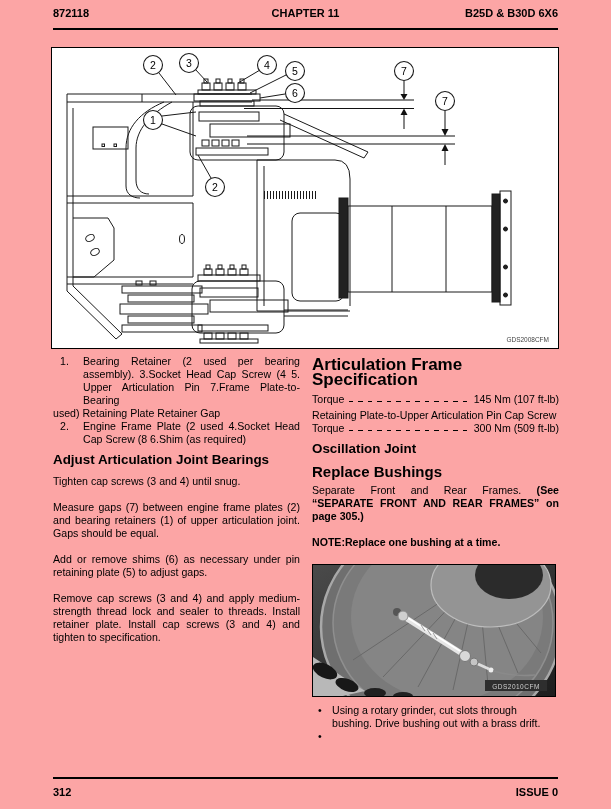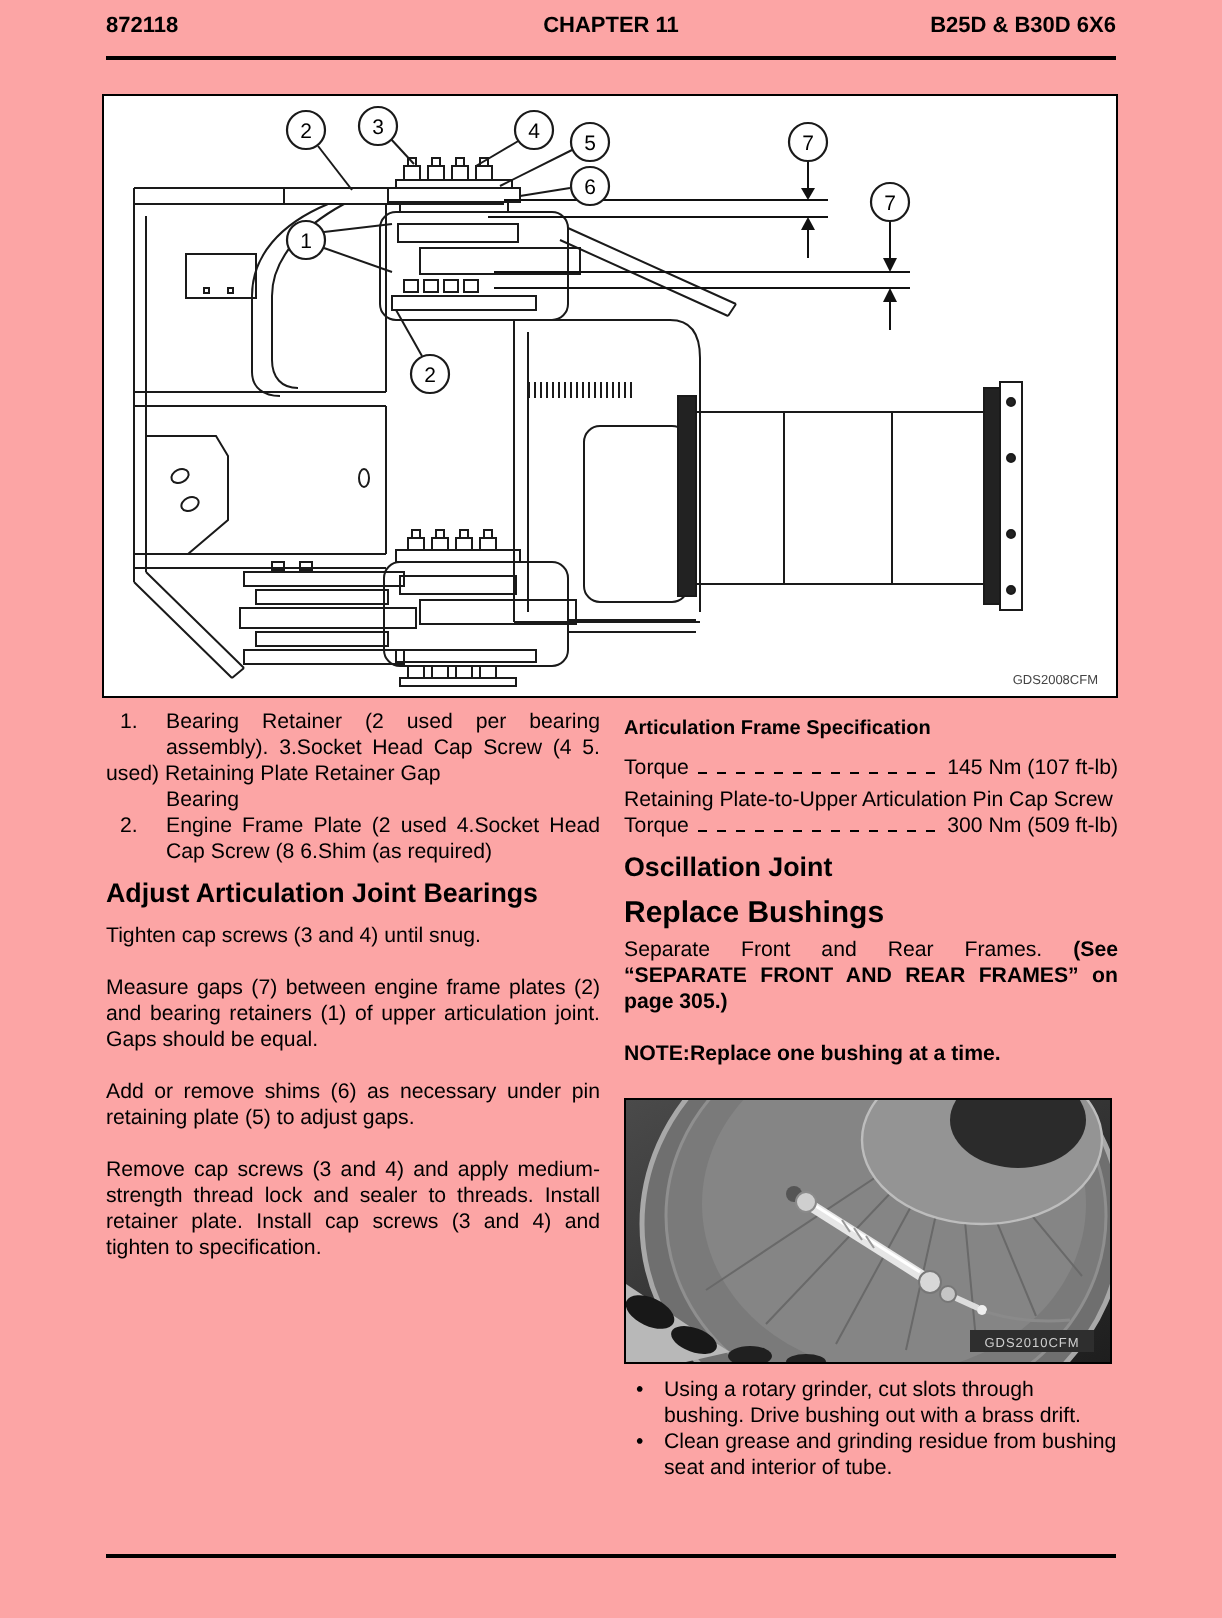--- a/index.html
+++ b/index.html
@@ -21,21 +21,21 @@
   
   .fig{position:absolute;left:51px;top:47px;width:506px;height:300px;border:1px solid #000;background:#fff;}
   .fig svg{display:block;}
 
   
   .col{position:absolute;top:352px;width:247px;font-size:10.6px;line-height:13px;}
   .col-left{left:53px;}
   .col-right{left:312px;}
   p{margin:0 0 13px 0;text-align:justify;}
   .sec-h{font-size:13.4px;line-height:16px;font-weight:bold;margin:6px 0 7px 0;}
-  .spec-h{font-size:10px;line-height:15px;font-weight:bold;margin:5px 0 6px 0;}
+  .spec-h{font-size:17px;line-height:15px;font-weight:bold;margin:5px 0 6px 0;}
   .sub-h{font-size:15px;line-height:13px;font-weight:bold;margin:8px 0 6px 0;}
 
   
   .legend{margin-top:3px;}
   .lg-line{line-height:13px;}
   .lg-item{position:relative;padding-left:30px;}
   .lg-num{position:absolute;left:7px;top:0;}
   .lg-hang{padding-left:30px;}
   .lg-flush{padding-left:0;}
   .lg-just .lg-text{display:block;text-align:justify;text-align-last:justify;}
@@ -204,22 +204,23 @@
     </svg>
   </div>
 
   <div class="col col-left">
     <div class="legend" id="legend">
         <div class="lg-line lg-item lg-just">
           <span class="lg-num">1.</span>
           <span class="lg-text">Bearing Retainer (2 used per bearing</span>
         </div>
         <div class="lg-line lg-hang lg-just">assembly). 3.Socket Head Cap Screw (4 5.</div>
+        <div class="lg-line lg-hang lg-just">Upper Articulation Pin 7.Frame Plate-to-</div>
+        <div class="lg-line lg-hang">Bearing</div>
         <div class="lg-line lg-flush">used) Retaining Plate Retainer Gap</div>
-        <div class="lg-line lg-hang">Bearing</div>
         <div class="lg-line lg-item lg-just">
           <span class="lg-num">2.</span>
           <span class="lg-text">Engine Frame Plate (2 used 4.Socket Head</span>
         </div>
         <div class="lg-line lg-hang">Cap Screw (8 6.Shim (as required)</div>
       </div>
     <div class="sec-h">Adjust Articulation Joint Bearings</div>
     <div id="left-paras">
         <p>Tighten cap screws (3 and 4) until snug.</p>
         <p>Measure gaps (7) between engine frame plates (2) and bearing retainers (1) of upper articulation joint. Gaps should be equal.</p>
@@ -289,18 +290,22 @@
           <ellipse cx="62" cy="128" rx="11" ry="5" fill="#202020"></ellipse>
           <ellipse cx="90" cy="131" rx="10" ry="4" fill="#222222"></ellipse>
         </g>
         <rect x="172" y="115" width="62" height="11" fill="#2e2e2e"></rect>
         <text x="203" y="123.5" text-anchor="middle" font-size="6.5" fill="#cfcfcf" font-family="Liberation Sans, sans-serif" letter-spacing="0.5">GDS2010CFM</text>
       </svg>
     </div>
 
     <ul class="bullets" id="bullets">
         <li><span class="glyph">•</span><span>Using a rotary grinder, cut slots through bushing. Drive bushing out with a brass drift.</span></li>
-        <li><span class="glyph">•</span><span>Clean grease and grinding residue from bushing seat and interior of tube.</span></li>
+        <li><span class="glyph">•</span></li>
       </ul>
   </div>
 
   <div class="rule ftr-rule"></div>
+  <div class="ftr">
+    <span class="l">312</span>
+    <span class="r">ISSUE 0</span>
+  </div>
 </div>
 
 </body></html>

